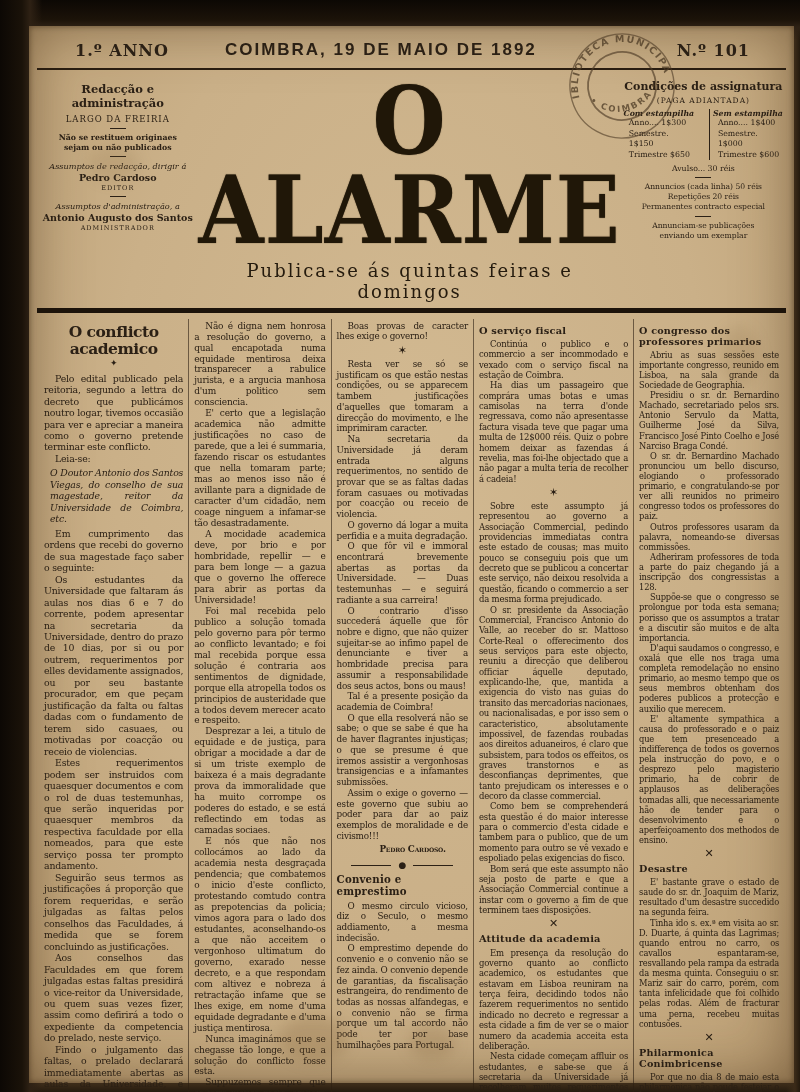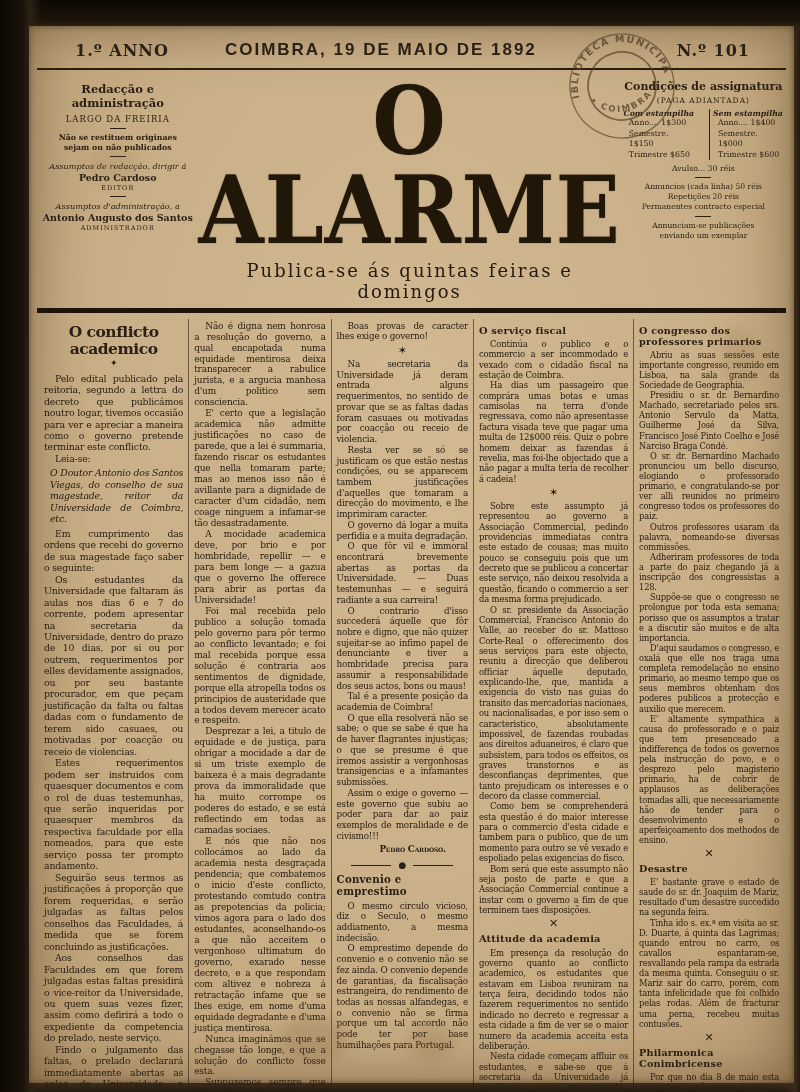--- a/index.html
+++ b/index.html
@@ -165,37 +165,37 @@
           <div class="blk p">A mocidade academica deve, por brio e por hombridade, repellir — e para bem longe — a gazua que o governo lhe offerece para abrir as portas da Universidade!</div>
           <div class="blk p">Foi mal recebida pelo publico a solução tomada pelo governo para pôr termo ao conflicto levantado; e foi mal recebida porque essa solução é contraria aos sentimentos de dignidade, porque ella atropella todos os principios de austeridade que a todos devem merecer acato e respeito.</div>
           <div class="blk p">Desprezar a lei, a titulo de equidade e de justiça, para obrigar a mocidade a dar de si um triste exemplo de baixeza é a mais degradante prova da immoralidade que ha muito corrompe os poderes do estado, e se está reflectindo em todas as camadas sociaes.</div>
           <div class="blk p">E nós que não nos collocámos ao lado da academia nesta desgraçada pendencia; que combatemos o inicio d'este conflicto, protestando comtudo contra as prepotencias da policia; vimos agora para o lado dos estudantes, aconselhando-os a que não acceitem o vergonhoso ultimatum do governo, exarado nesse decreto, e a que respondam com altivez e nobreza á retractação infame que se lhes exige, em nome d'uma equidade degradante e d'uma justiça mentirosa.</div>
           <div class="blk p">Nunca imaginámos que se chegasse tão longe, e que a solução do conflicto fosse esta.</div>
           <div class="blk p">Suppuzemos sempre que se faria justiça recta, embora severa; mas nunca imaginámos — nem ninguem — a possibilidade de se tentar converter rapazes novos em detractores e denunciantes — elles que foram arrastados pelo espirito da boa camaradagem e pelos principios de solidariedade que devem manter-se entre todas as collectividades.</div>
         </div>
         <div class="col col3">
           <div class="blk p">Boas provas de caracter lhes exige o governo!</div>
           <div class="blk sep">✶</div>
+          <div class="blk p">Resta ver se só se justificam os que estão nestas condições, ou se apparecem tambem justificações d'aquelles que tomaram a direcção do movimento, e lhe imprimiram caracter.</div>
           <div class="blk p">Na secretaria da Universidade já deram entrada alguns requerimentos, no sentido de provar que se as faltas dadas foram casuaes ou motivadas por coacção ou receio de violencia.</div>
-          <div class="blk p">Resta ver se só se justificam os que estão nestas condições, ou se apparecem tambem justificações d'aquelles que tomaram a direcção do movimento, e lhe imprimiram caracter.</div>
           <div class="blk p">O governo dá logar a muita perfidia e a muita degradação.</div>
           <div class="blk p">O que fôr vil e immoral encontrará brevemente abertas as portas da Universidade. — Duas testemunhas — e seguirá radiante a sua carreira!</div>
           <div class="blk p">O contrario d'isso succederá áquelle que fôr nobre e digno, que não quizer sujeitar-se ao infimo papel de denunciante e tiver a hombridade precisa para assumir a responsabilidade dos seus actos, bons ou maus!</div>
           <div class="blk p">Tal é a presente posição da academia de Coimbra!</div>
           <div class="blk p">O que ella resolverá não se sabe; o que se sabe é que ha de haver flagrantes injustiças; o que se presume é que iremos assistir a vergonhosas transigencias e a infamantes submissões.</div>
           <div class="blk p">Assim o exige o governo — este governo que subiu ao poder para dar ao paiz exemplos de moralidade e de civismo!!!</div>
           <div class="blk sig">Pedro Cardoso.</div>
           <div class="blk rule"><span>●</span></div>
           <div class="blk heading">Convenio e emprestimo</div>
           <div class="blk p">O mesmo circulo vicioso, diz o Seculo, o mesmo addiamento, a mesma indecisão.</div>
           <div class="blk p">O emprestimo depende do convenio e o convenio não se fez ainda. O convenio depende de garantias, da fiscalisação estrangeira, do rendimento de todas as nossas alfandegas, e o convenio não se firma porque um tal accordo não pode ter por base humilhações para Portugal.</div>
         </div>
         <div class="col col4">
           <div class="blk heading">O serviço fiscal</div>
-          <div class="blk p">Continúa o publico e o commercio a ser incommodado e vexado com o cidadão fiscal na estação de Coimbra.</div>
+          <div class="blk p">Continúa o publico e o commercio a ser incommodado e vexado com o serviço fiscal na estação de Coimbra.</div>
           <div class="blk p">Ha dias um passageiro que comprára umas botas e umas camisolas na terra d'onde regressava, como não apresentasse factura visada teve que pagar uma multa de 12$000 réis. Quiz o pobre homem deixar as fazendas á revelia, mas foi-lhe objectado que a não pagar a multa teria de recolher á cadeia!</div>
           <div class="blk sep">✶</div>
           <div class="blk p">Sobre este assumpto já representou ao governo a Associação Commercial, pedindo providencias immediatas contra este estado de cousas; mas muito pouco se conseguiu pois que um decreto que se publicou a concertar este serviço, não deixou resolvida a questão, ficando o commercio a ser da mesma forma prejudicado.</div>
           <div class="blk p">O sr. presidente da Associação Commercial, Francisco Antonio do Valle, ao receber do sr. Mattoso Corte-Real o offerecimento dos seus serviços para este objecto, reuniu a direcção que deliberou officiar áquelle deputado, explicando-lhe, que, mantida a exigencia do visto nas guias do transito das mercadorias nacionaes, ou nacionalisadas, e por isso sem o caracteristico, absolutamente impossivel, de fazendas roubadas aos direitos aduaneiros, é claro que subsistem, para todos os effeitos, os graves transtornos e as desconfianças deprimentes, que tanto prejudicam os interesses e o decoro da classe commercial.</div>
           <div class="blk p">Como bem se comprehenderá esta questão é do maior interesse para o commercio d'esta cidade e tambem para o publico, que de um momento para outro se vê vexado e espoliado pelas exigencias do fisco.</div>
           <div class="blk p">Bom será que este assumpto não seja posto de parte e que a Associação Commercial continue a instar com o governo a fim de que terminem taes disposições.</div>
           <div class="blk sep">✕</div>
           <div class="blk heading">Attitude da academia</div>
           <div class="blk p">Em presença da resolução do governo quanto ao conflicto academico, os estudantes que estavam em Lisboa reuniram na terça feira, decidindo todos não fazerem requerimentos no sentido indicado no decreto e regressar a esta cidade a fim de ver se o maior numero da academia acceita esta deliberação.</div>
           <div class="blk p">Nesta cidade começam affluir os estudantes, e sabe-se que á secretaria da Universidade já recolheram muitos requerimentos em obediencia ao decreto.</div>

